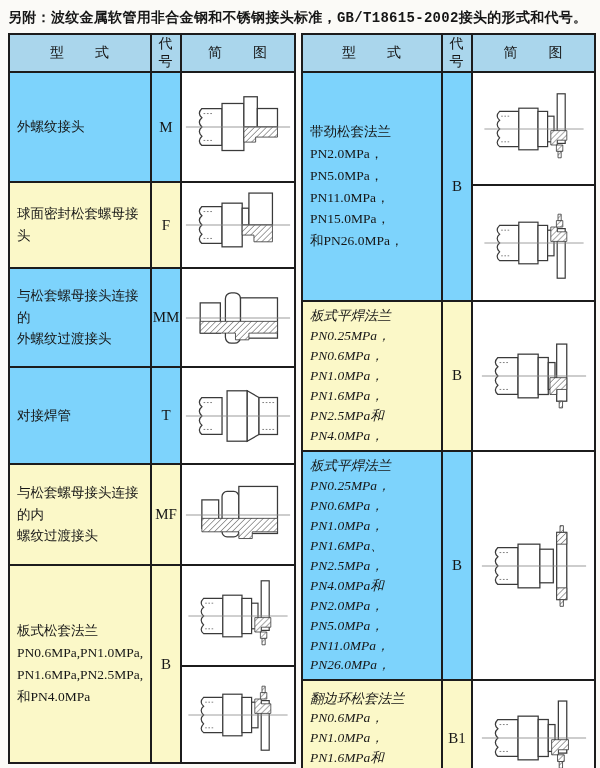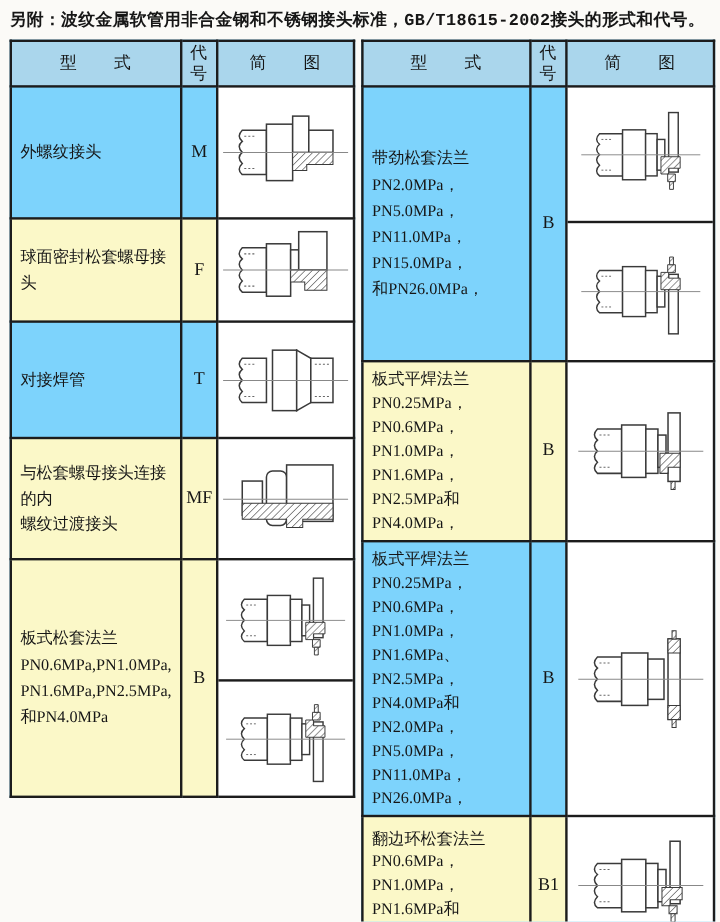--- a/index.html
+++ b/index.html
@@ -17,21 +17,21 @@
   table{border-collapse:collapse;table-layout:fixed;background:#7dd3fc;}
   td,th{border:2px solid #1c1c1c;padding:0;vertical-align:middle;}
   th{
     background:#aad6ec;font-weight:normal;font-size:14px;height:28px;
     letter-spacing:1px;
   }
   .type{
     font-size:13.5px;line-height:1.62;white-space:pre-line;
     padding:4px 4px 4px 7px;
   }
-  .tight .type{line-height:1.48;}
+  .tight .type{line-height:1.48;font-style:italic;}
   .code{text-align:center;font-size:15px;}
   .hl{background:#fbf8c8;}
   .diagcell{padding:0;background:#fff;}
   .diag{display:flex;align-items:center;justify-content:center;height:100%;}
   .diag svg{width:112px;height:84px;}
   .half{display:flex;align-items:center;justify-content:center;}
   .half + .half{border-top:2px solid #1c1c1c;}
   .half .diag svg{height:80px;}
 </style>
 </head>
@@ -86,20 +86,36 @@
       <td class="diagcell">
             <div class="diag">
               <svg viewBox="0 0 130 100" preserveAspectRatio="xMidYMid meet">
                 <path d="M46 28 H22 q-6 6 0 11 q-6 5 0 11 q-6 5 0 11 q-6 6 0 11 H46 Z" fill="#fff" stroke="#3a3a3a" stroke-width="1.5"></path>
                 <line x1="24" y1="34" x2="36" y2="34" stroke="#666" stroke-width="1" stroke-dasharray="2 2"></line>
                 <line x1="24" y1="66" x2="36" y2="66" stroke="#666" stroke-width="1" stroke-dasharray="2 2"></line>
                 <rect x="46" y="24" width="24" height="52" rx="0" fill="#fff" stroke="#3a3a3a" stroke-width="1.5"></rect>
                 <rect x="70" y="30" width="8" height="20" rx="0" fill="#fff" stroke="#3a3a3a" stroke-width="1.5"></rect>
                 <rect x="78" y="12" width="28" height="38" rx="0" fill="#fff" stroke="#3a3a3a" stroke-width="1.5"></rect>
                 <path d="M70 50 H106 V70 H84 V62 H70 Z" fill="url(#hatch)" stroke="#3a3a3a" stroke-width="1"></path>
+                <line x1="3" y1="50" x2="127" y2="50" stroke="#888" stroke-width="1"></line>
+              </svg>
+            </div>
+          </td>
+    </tr>
+    <tr style="height:99px">
+      <td class="type">与松套螺母接头连接的
+外螺纹过渡接头</td>
+      <td class="code">MM</td>
+      <td class="diagcell">
+            <div class="diag">
+              <svg viewBox="0 0 130 100" preserveAspectRatio="xMidYMid meet">
+                <rect x="20" y="32" width="24" height="36" rx="0" fill="#fff" stroke="#3a3a3a" stroke-width="1.5"></rect>
+                <rect x="50" y="20" width="18" height="60" rx="7" fill="#fff" stroke="#3a3a3a" stroke-width="1.5"></rect>
+                <rect x="68" y="26" width="44" height="48" rx="0" fill="#fff" stroke="#3a3a3a" stroke-width="1.5"></rect>
+                <path d="M20 54 H112 V68 H78 V76 H62 V68 H20 Z" fill="url(#hatch)" stroke="#3a3a3a" stroke-width="1"></path>
                 <line x1="3" y1="50" x2="127" y2="50" stroke="#888" stroke-width="1"></line>
               </svg>
             </div>
           </td>
     </tr>
     <tr style="height:97px">
       <td class="type">对接焊管</td>
       <td class="code">T</td>
       <td class="diagcell">
             <div class="diag">

